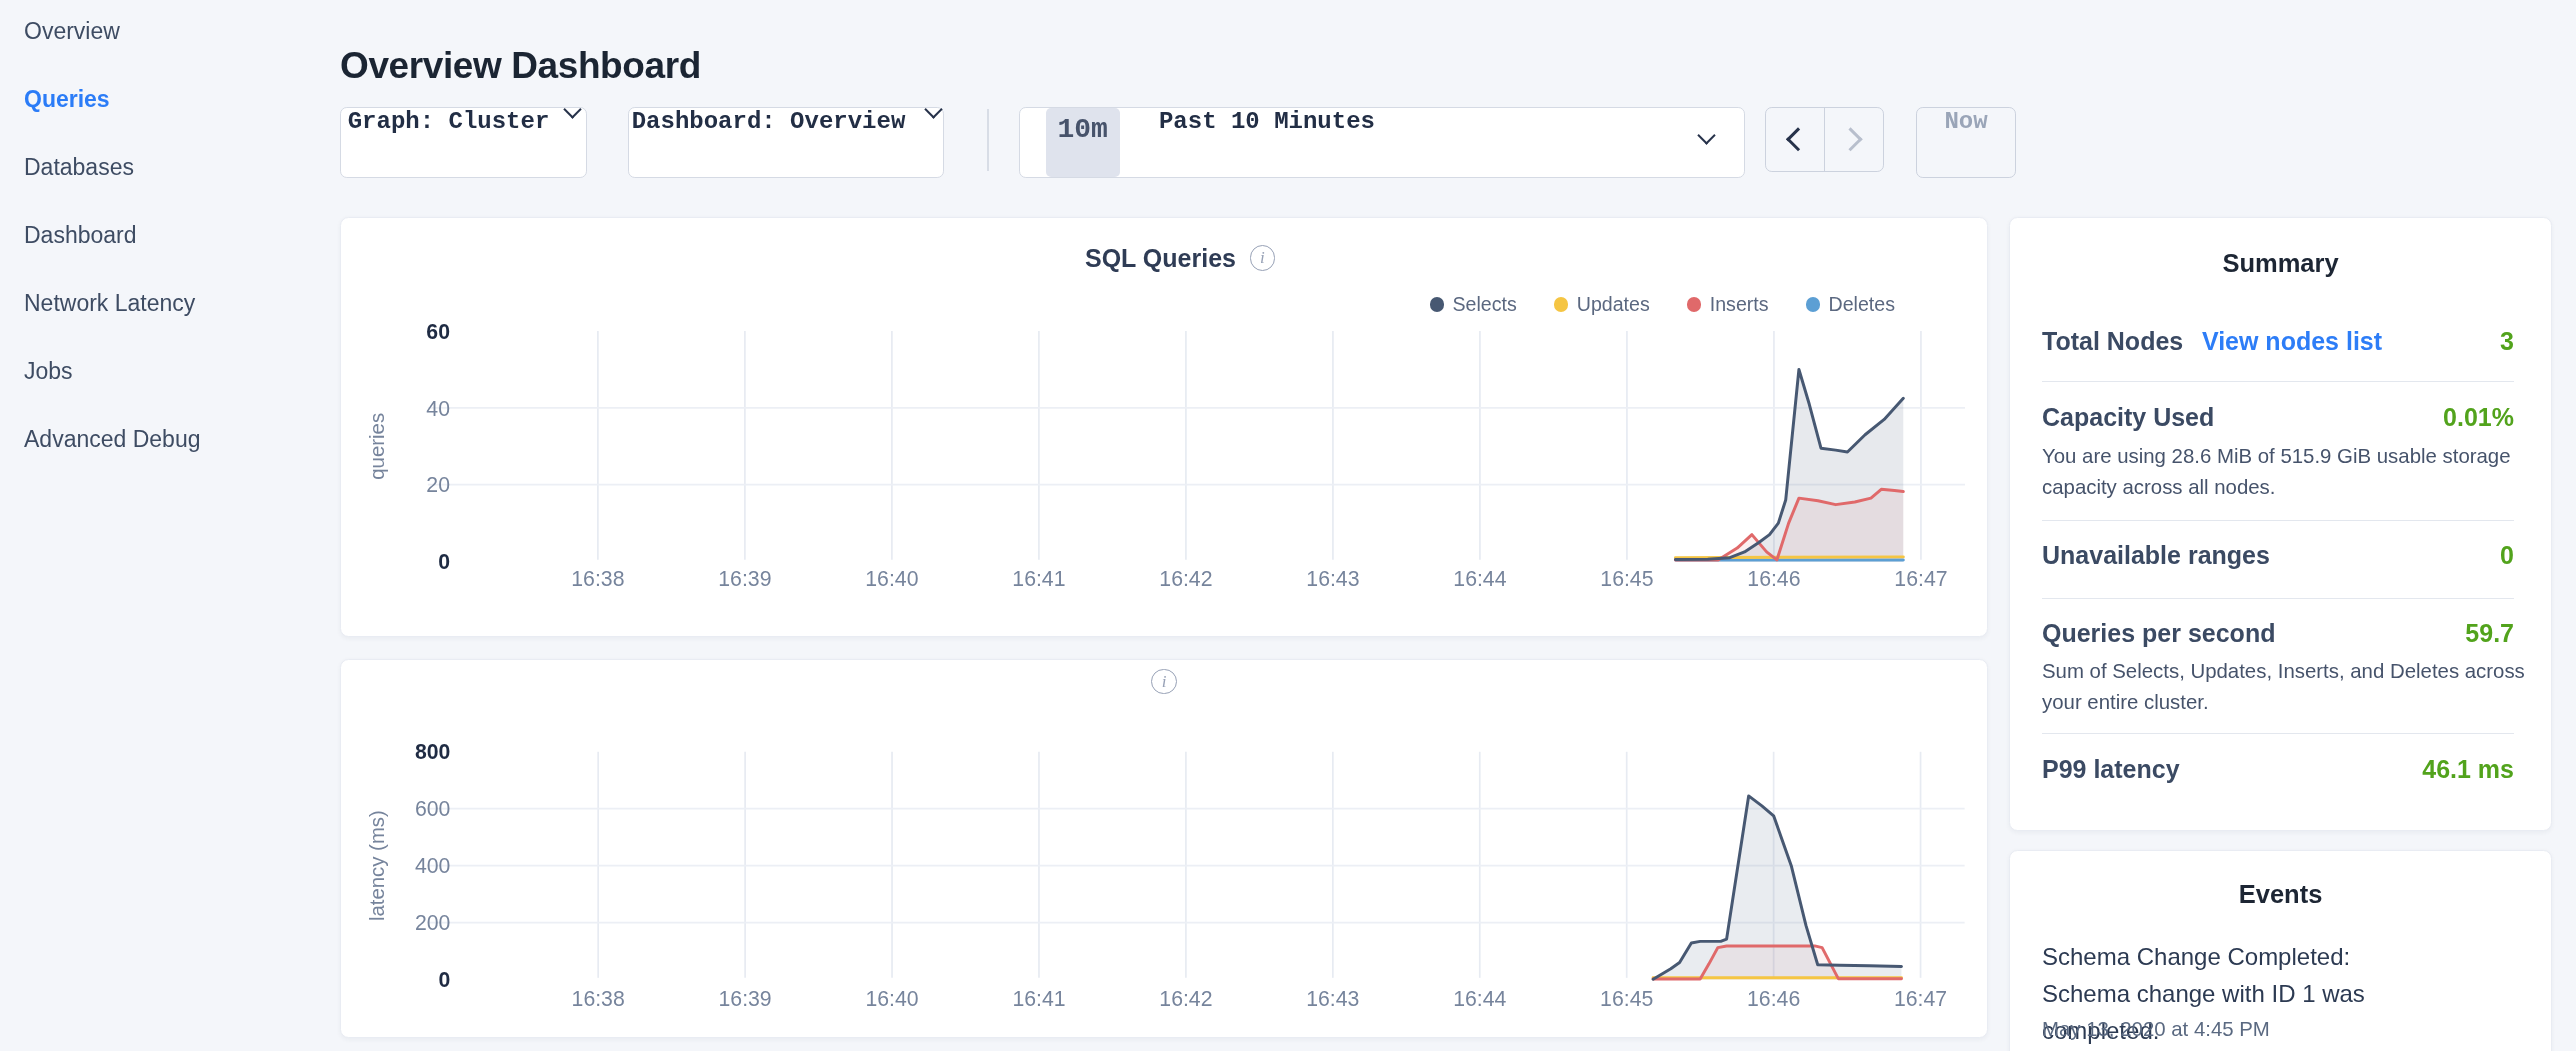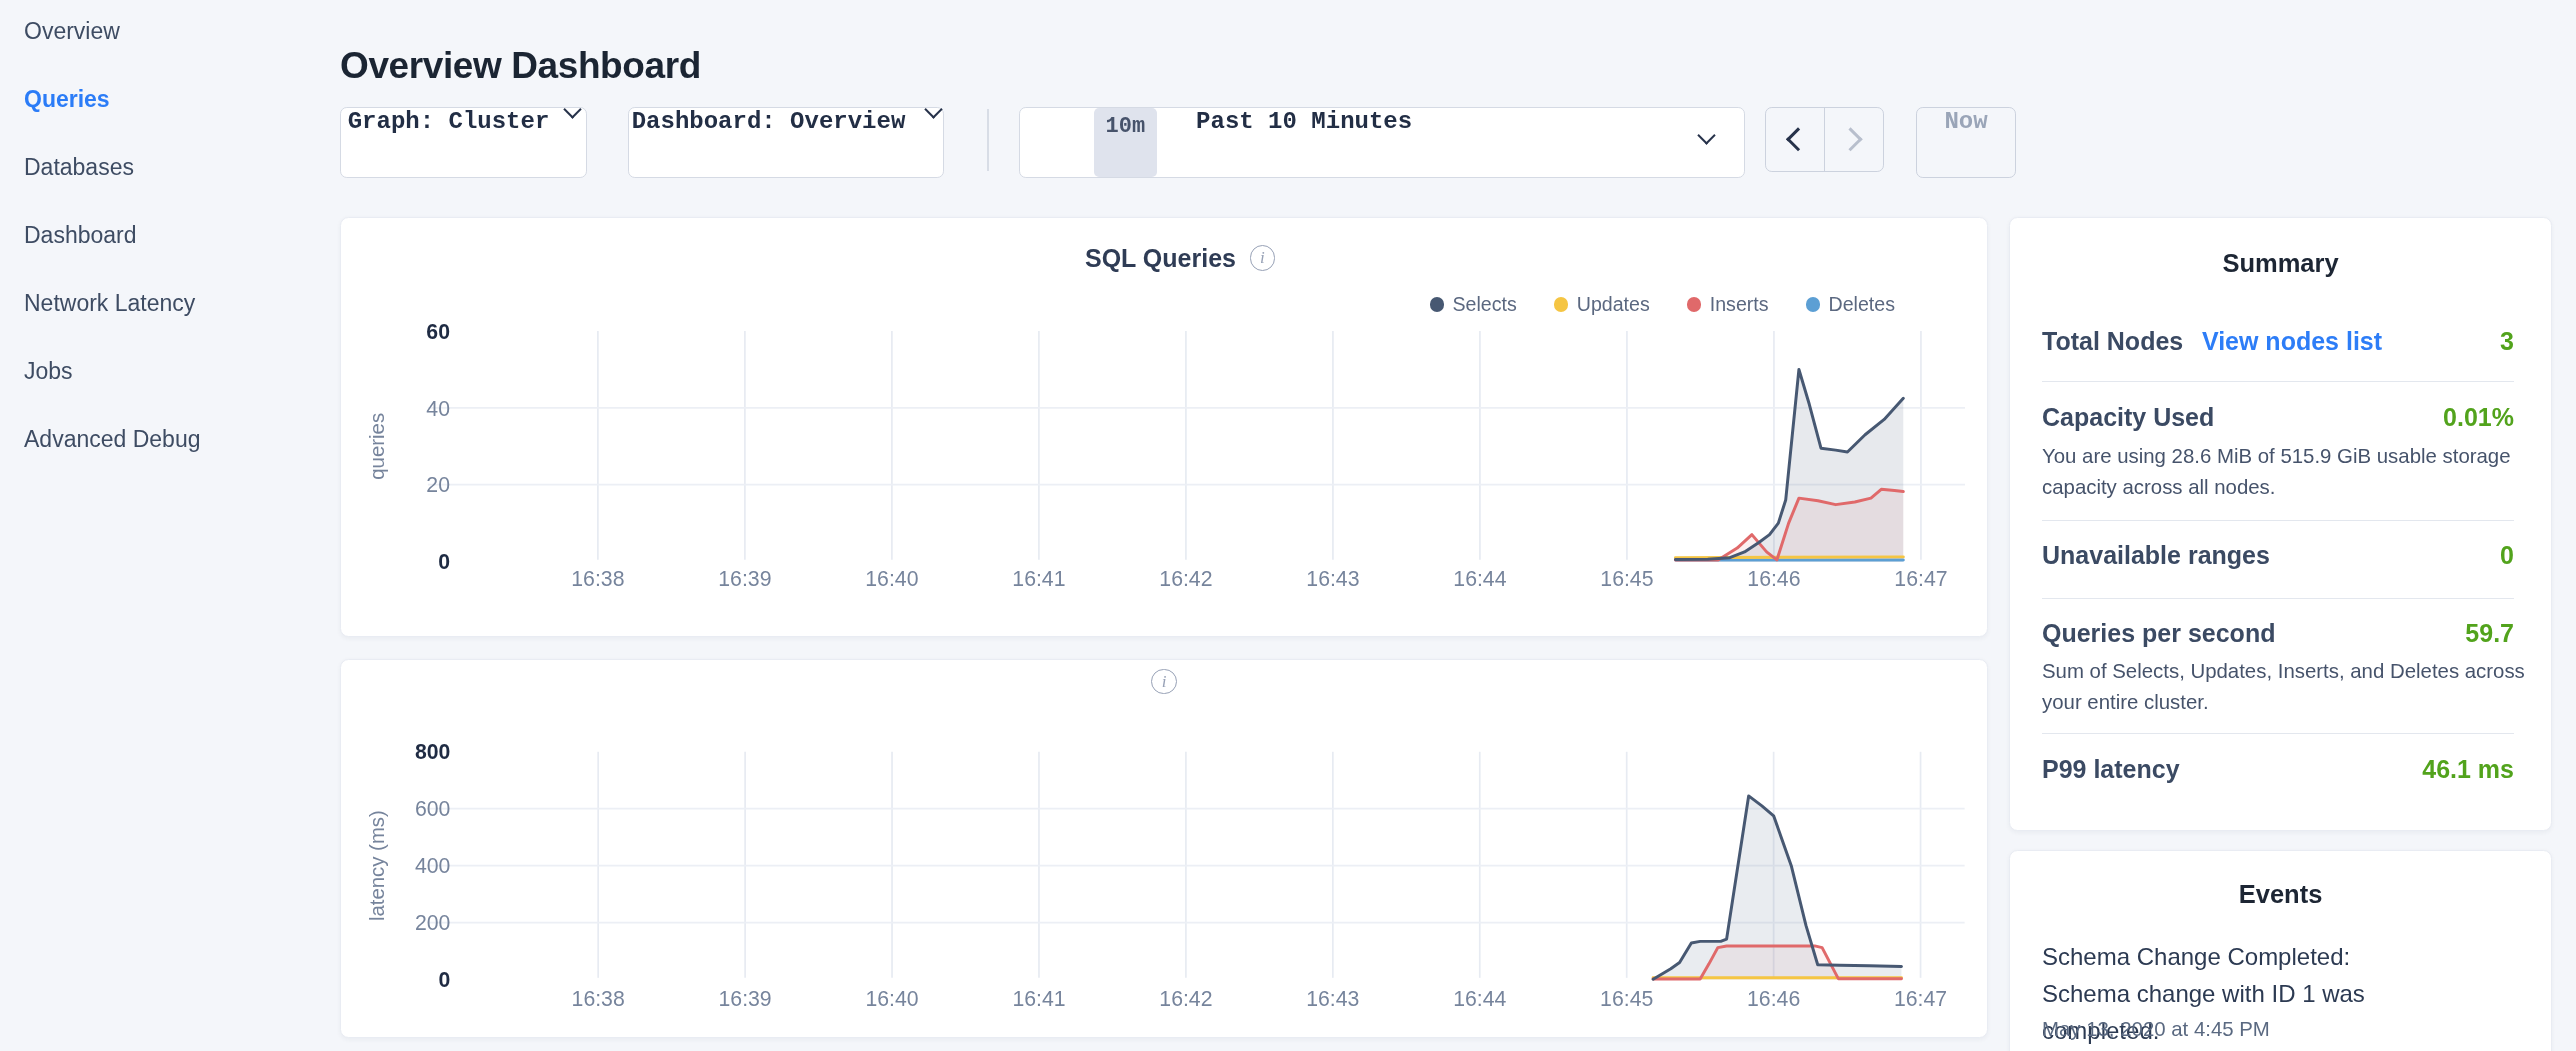--- a/index.html
+++ b/index.html
@@ -18,22 +18,22 @@
 
   
   .page-title{position:absolute;left:340px;top:20.4px;font-size:37px;font-weight:700;color:#1b2533;letter-spacing:-0.4px;}
   .btn{position:absolute;top:107px;height:71px;box-sizing:border-box;background:#fff;border:0.9px solid #d5dae4;
        border-radius:6.8px;display:flex;justify-content:center;gap:17px;
        font-size:24px;font-weight:700;color:#222e45;cursor:pointer;font-family:Liberation Mono, monospace;}
   .btn-graph{left:340px;width:247px;}
   .btn-dashboard{left:628px;width:316px;gap:22px;}
   .toolbar-divider{position:absolute;left:987px;top:109px;width:1.7px;height:62px;background:#d8dde6;}
   .time-picker{left:1019px;width:726px;justify-content:flex-start;padding:0 25.5px;}
-  .time-badge{background:#dfe3ed;color:#47536b;font-size:22px;font-weight:700;border-radius:5.1px;
-              padding:7.7px 12px;line-height:1;margin-left:48px;}
+  .time-badge{background:#dfe3ed;color:#47536b;font-size:28px;font-weight:700;border-radius:5.1px;
+              padding:7.7px 12px;line-height:1;}
   .time-label{margin-left:22px;}
   .time-chev{position:absolute;right:31px;top:26px;}
   .chev{display:inline-block;width:11px;height:11px;border-right:2.6px solid #26324a;border-bottom:2.6px solid #26324a;
         transform:rotate(45deg);margin-top:-5.1px;}
   .chev-left{width:13.6px;height:13.6px;border-width:3.4px;transform:rotate(135deg);margin:0 -3.4px 0 3.4px;}
   .chev-right{width:13.6px;height:13.6px;border-width:3.4px;border-color:#b8bfcd;transform:rotate(-45deg);margin:0 3.4px 0 -3.4px;}
   .nav-group{position:absolute;left:1765px;top:107px;width:119px;height:65px;box-sizing:border-box;
              border:0.9px solid #ccd2de;border-radius:6.8px;display:flex;background:transparent;}
   .nav-half{flex:1;display:flex;align-items:center;justify-content:center;cursor:pointer;}
   .nav-half + .nav-half{border-left:0.9px solid #ccd2de;}

